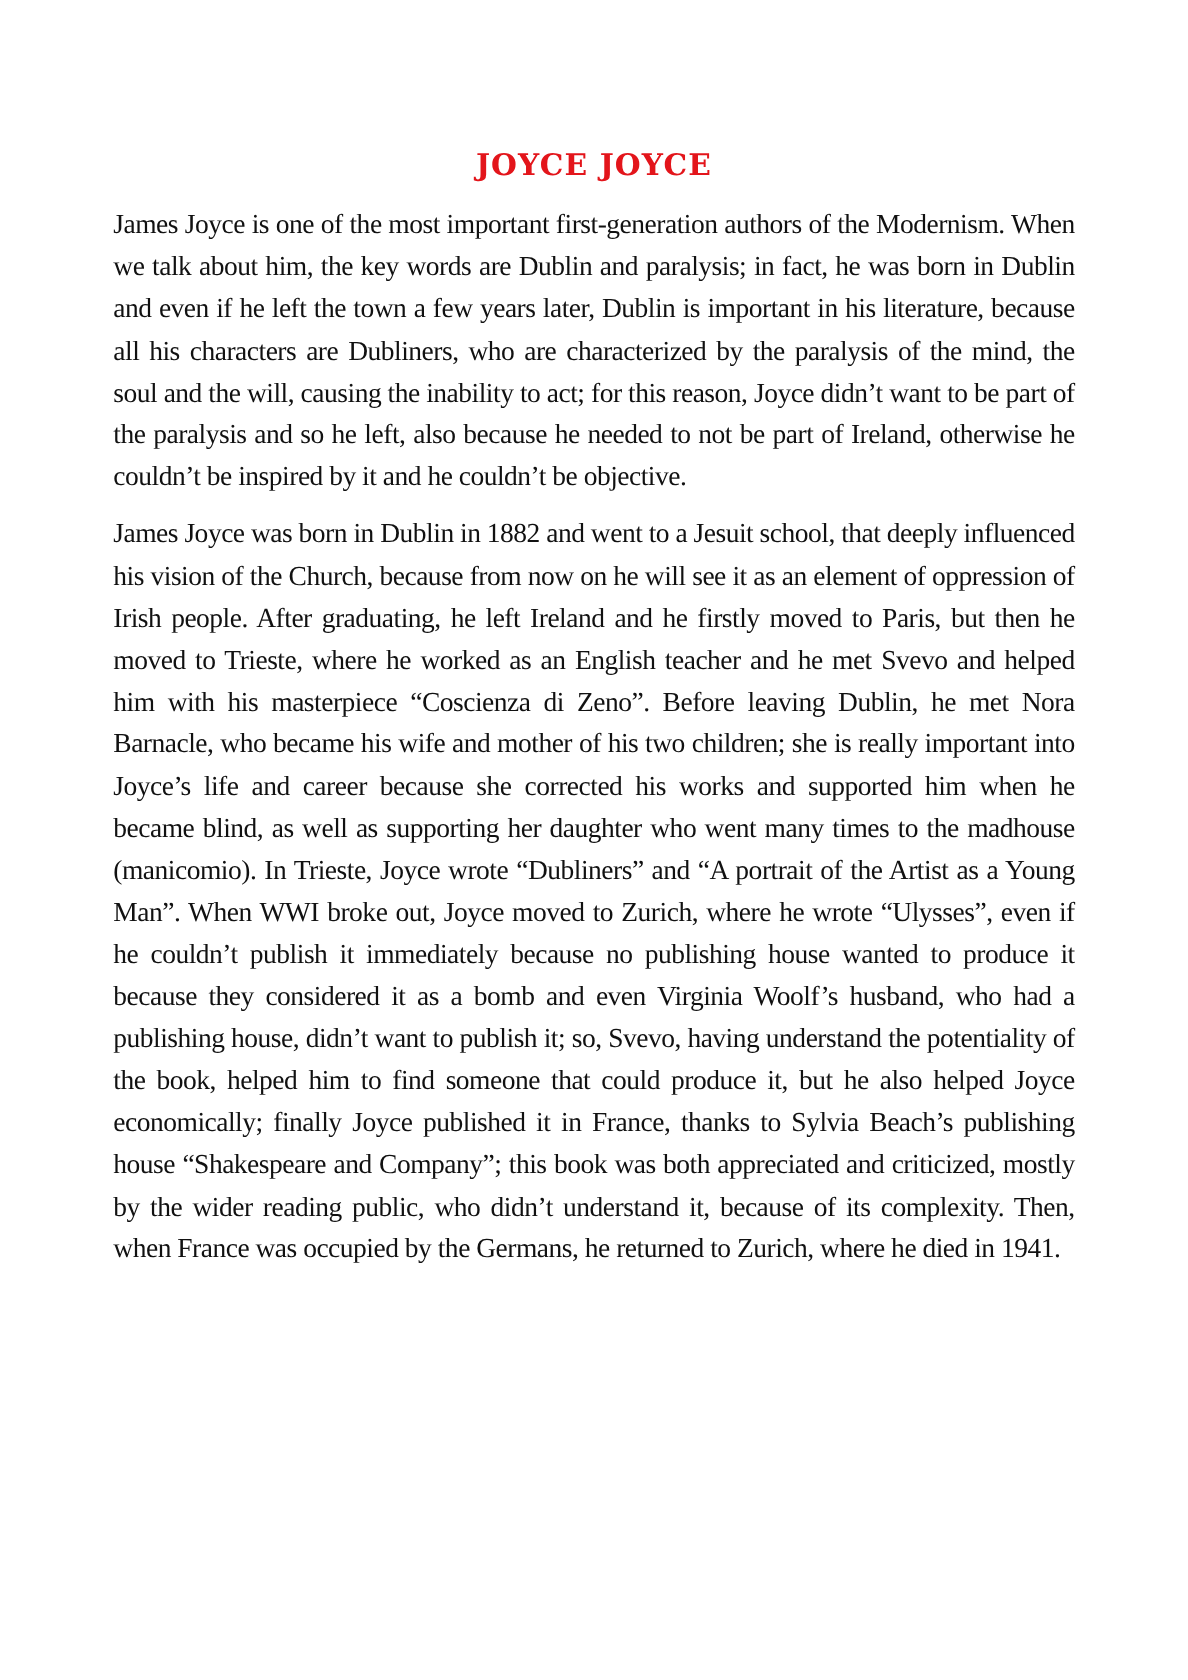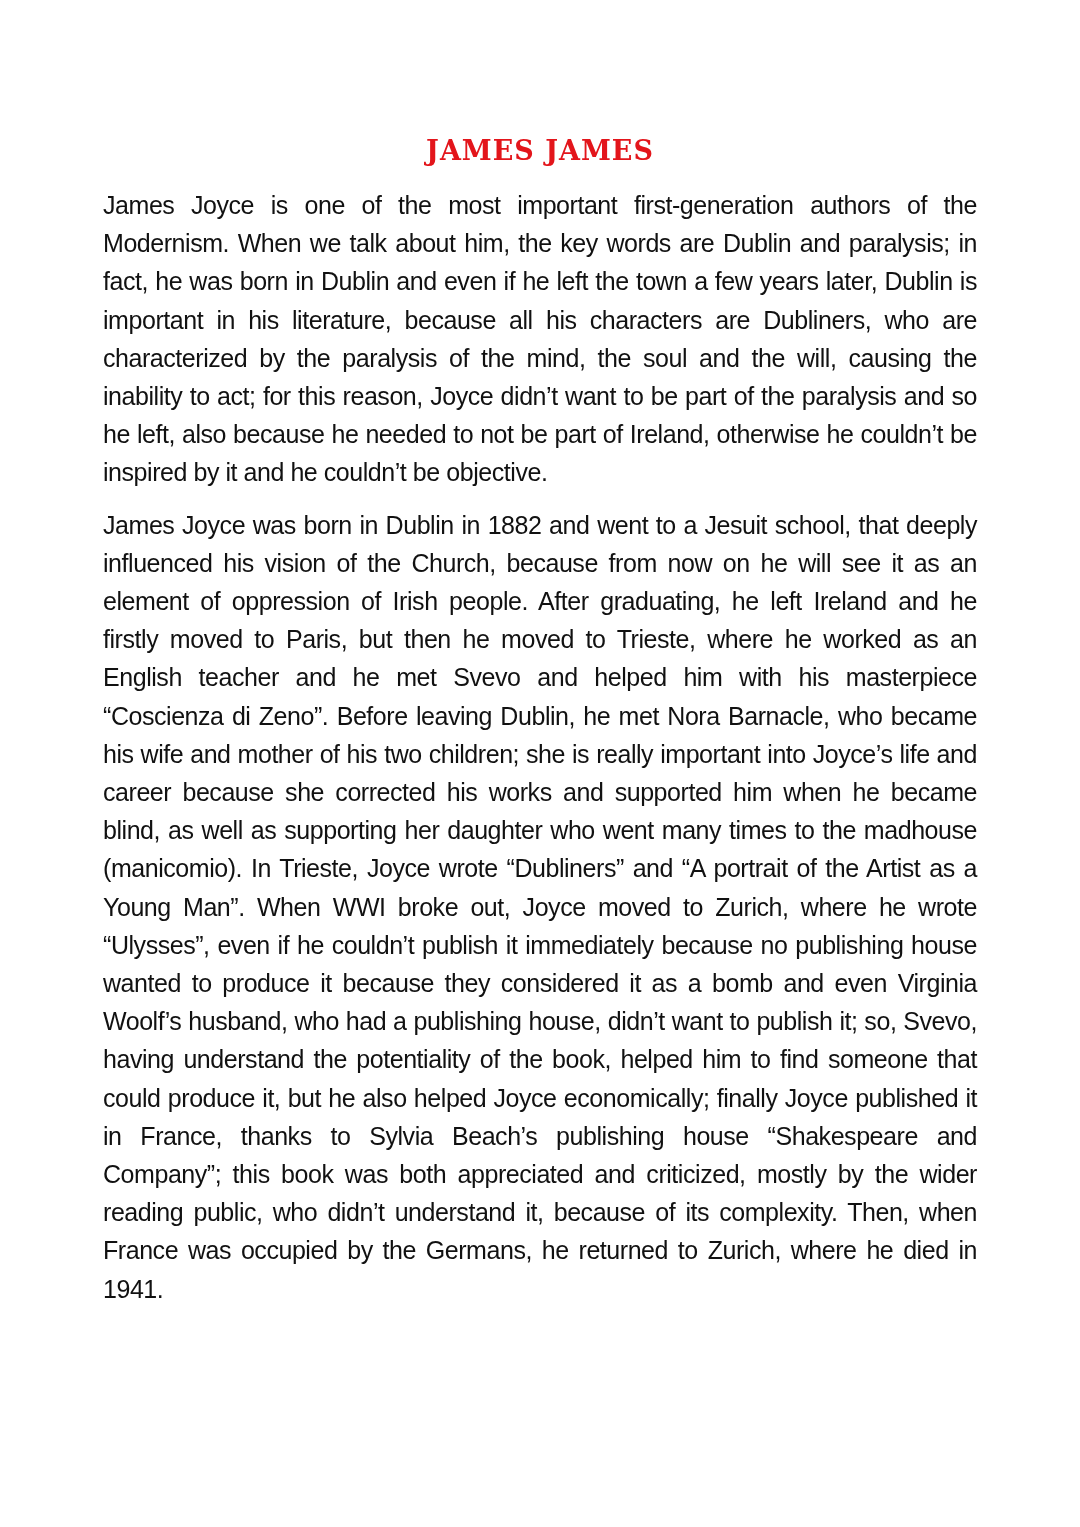--- a/index.html
+++ b/index.html
@@ -24,33 +24,33 @@
       font-family: "DejaVu Serif", "Liberation Serif", serif;
       font-weight: bold;
       font-size: 27px;
       letter-spacing: 1px;
       color: #e3151b;
       margin: 0 0 10px 0;
       height: 38px;
       line-height: 38px;
     }
     .para {
-      font-family: Liberation Sans, sans-serif;
+      font-family: Liberation Serif, serif;
       font-size: 25px;
       line-height: 38.2px;
       color: #111111;
       text-align: justify;
       margin: 16px 0 14px 0;
       letter-spacing: -0.45px;
       word-spacing: 0px;
     }
     .para.second {
       margin-top: 0;
     }
   </style>
 </head>
 <body>
 
 <div class="page">
-  <h1 class="title">JAMES JAMES</h1>
+  <h1 class="title">JOYCE JOYCE</h1>
   <p class="para">James Joyce is one of the most important first-generation authors of the Modernism. When we talk about him, the key words are Dublin and paralysis; in fact, he was born in Dublin and even if he left the town a few years later, Dublin is important in his literature, because all his characters are Dubliners, who are characterized by the paralysis of the mind, the soul and the will, causing the inability to act; for this reason, Joyce didn’t want to be part of the paralysis and so he left, also because he needed to not be part of Ireland, otherwise he couldn’t be inspired by it and he couldn’t be objective.</p>
   <p class="para second">James Joyce was born in Dublin in 1882 and went to a Jesuit school, that deeply influenced his vision of the Church, because from now on he will see it as an element of oppression of Irish people. After graduating, he left Ireland and he firstly moved to Paris, but then he moved to Trieste, where he worked as an English teacher and he met Svevo and helped him with his masterpiece “Coscienza di Zeno”. Before leaving Dublin, he met Nora Barnacle, who became his wife and mother of his two children; she is really important into Joyce’s life and career because she corrected his works and supported him when he became blind, as well as supporting her daughter who went many times to the madhouse (manicomio). In Trieste, Joyce wrote “Dubliners” and “A portrait of the Artist as a Young Man”. When WWI broke out, Joyce moved to Zurich, where he wrote “Ulysses”, even if he couldn’t publish it immediately because no publishing house wanted to produce it because they considered it as a bomb and even Virginia Woolf’s husband, who had a publishing house, didn’t want to publish it; so, Svevo, having understand the potentiality of the book, helped him to find someone that could produce it, but he also helped Joyce economically; finally Joyce published it in France, thanks to Sylvia Beach’s publishing house “Shakespeare and Company”; this book was both appreciated and criticized, mostly by the wider reading public, who didn’t understand it, because of its complexity. Then, when France was occupied by the Germans, he returned to Zurich, where he died in 1941.</p>
 </div>
 
 </body></html>

